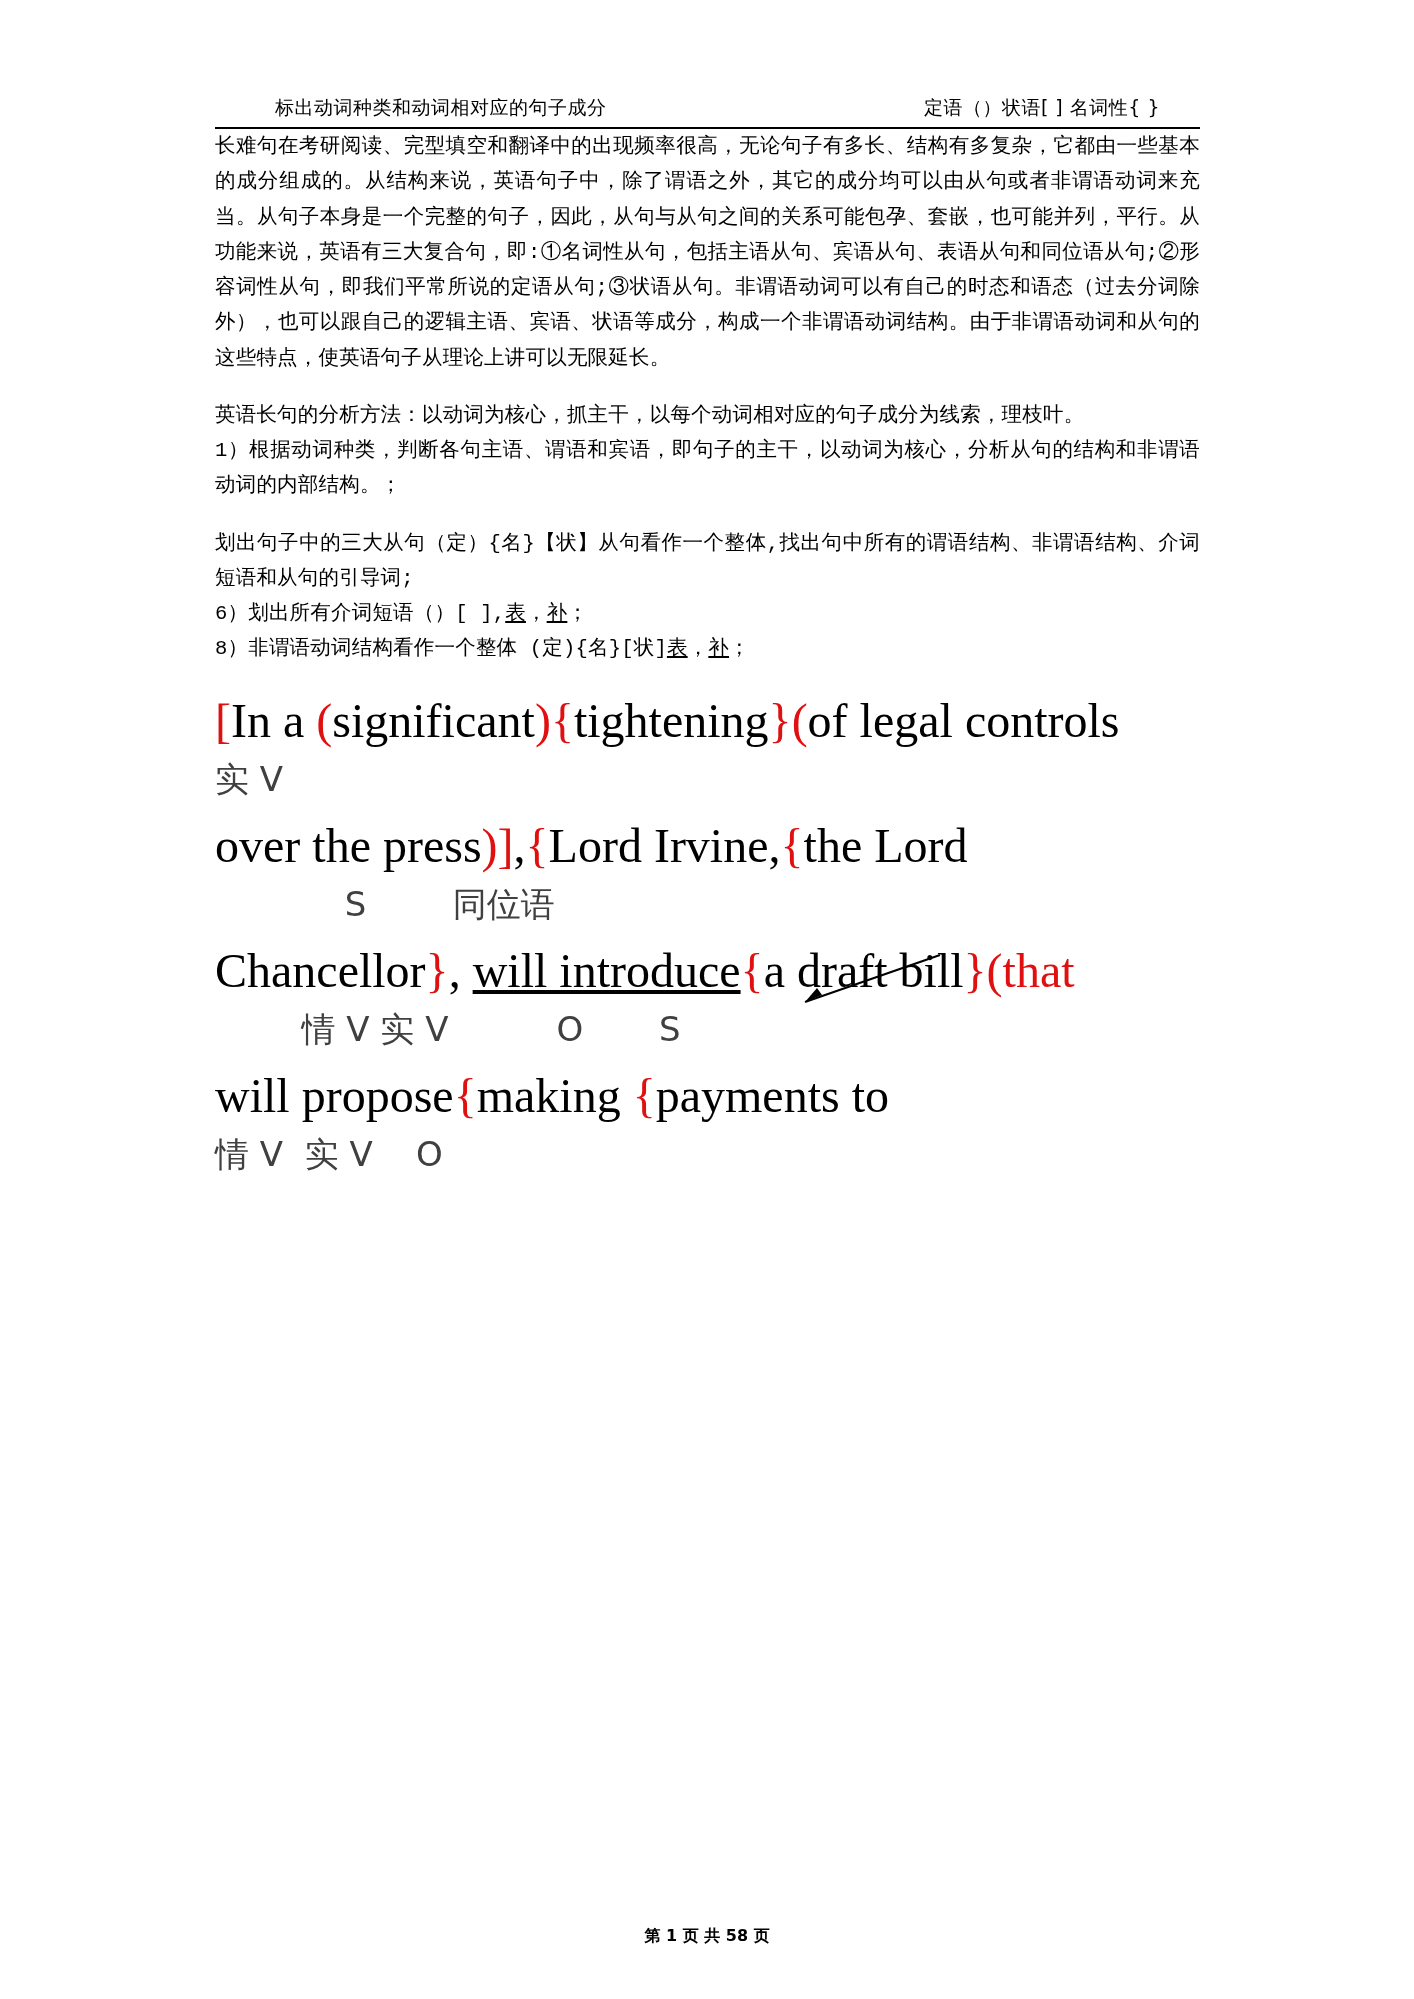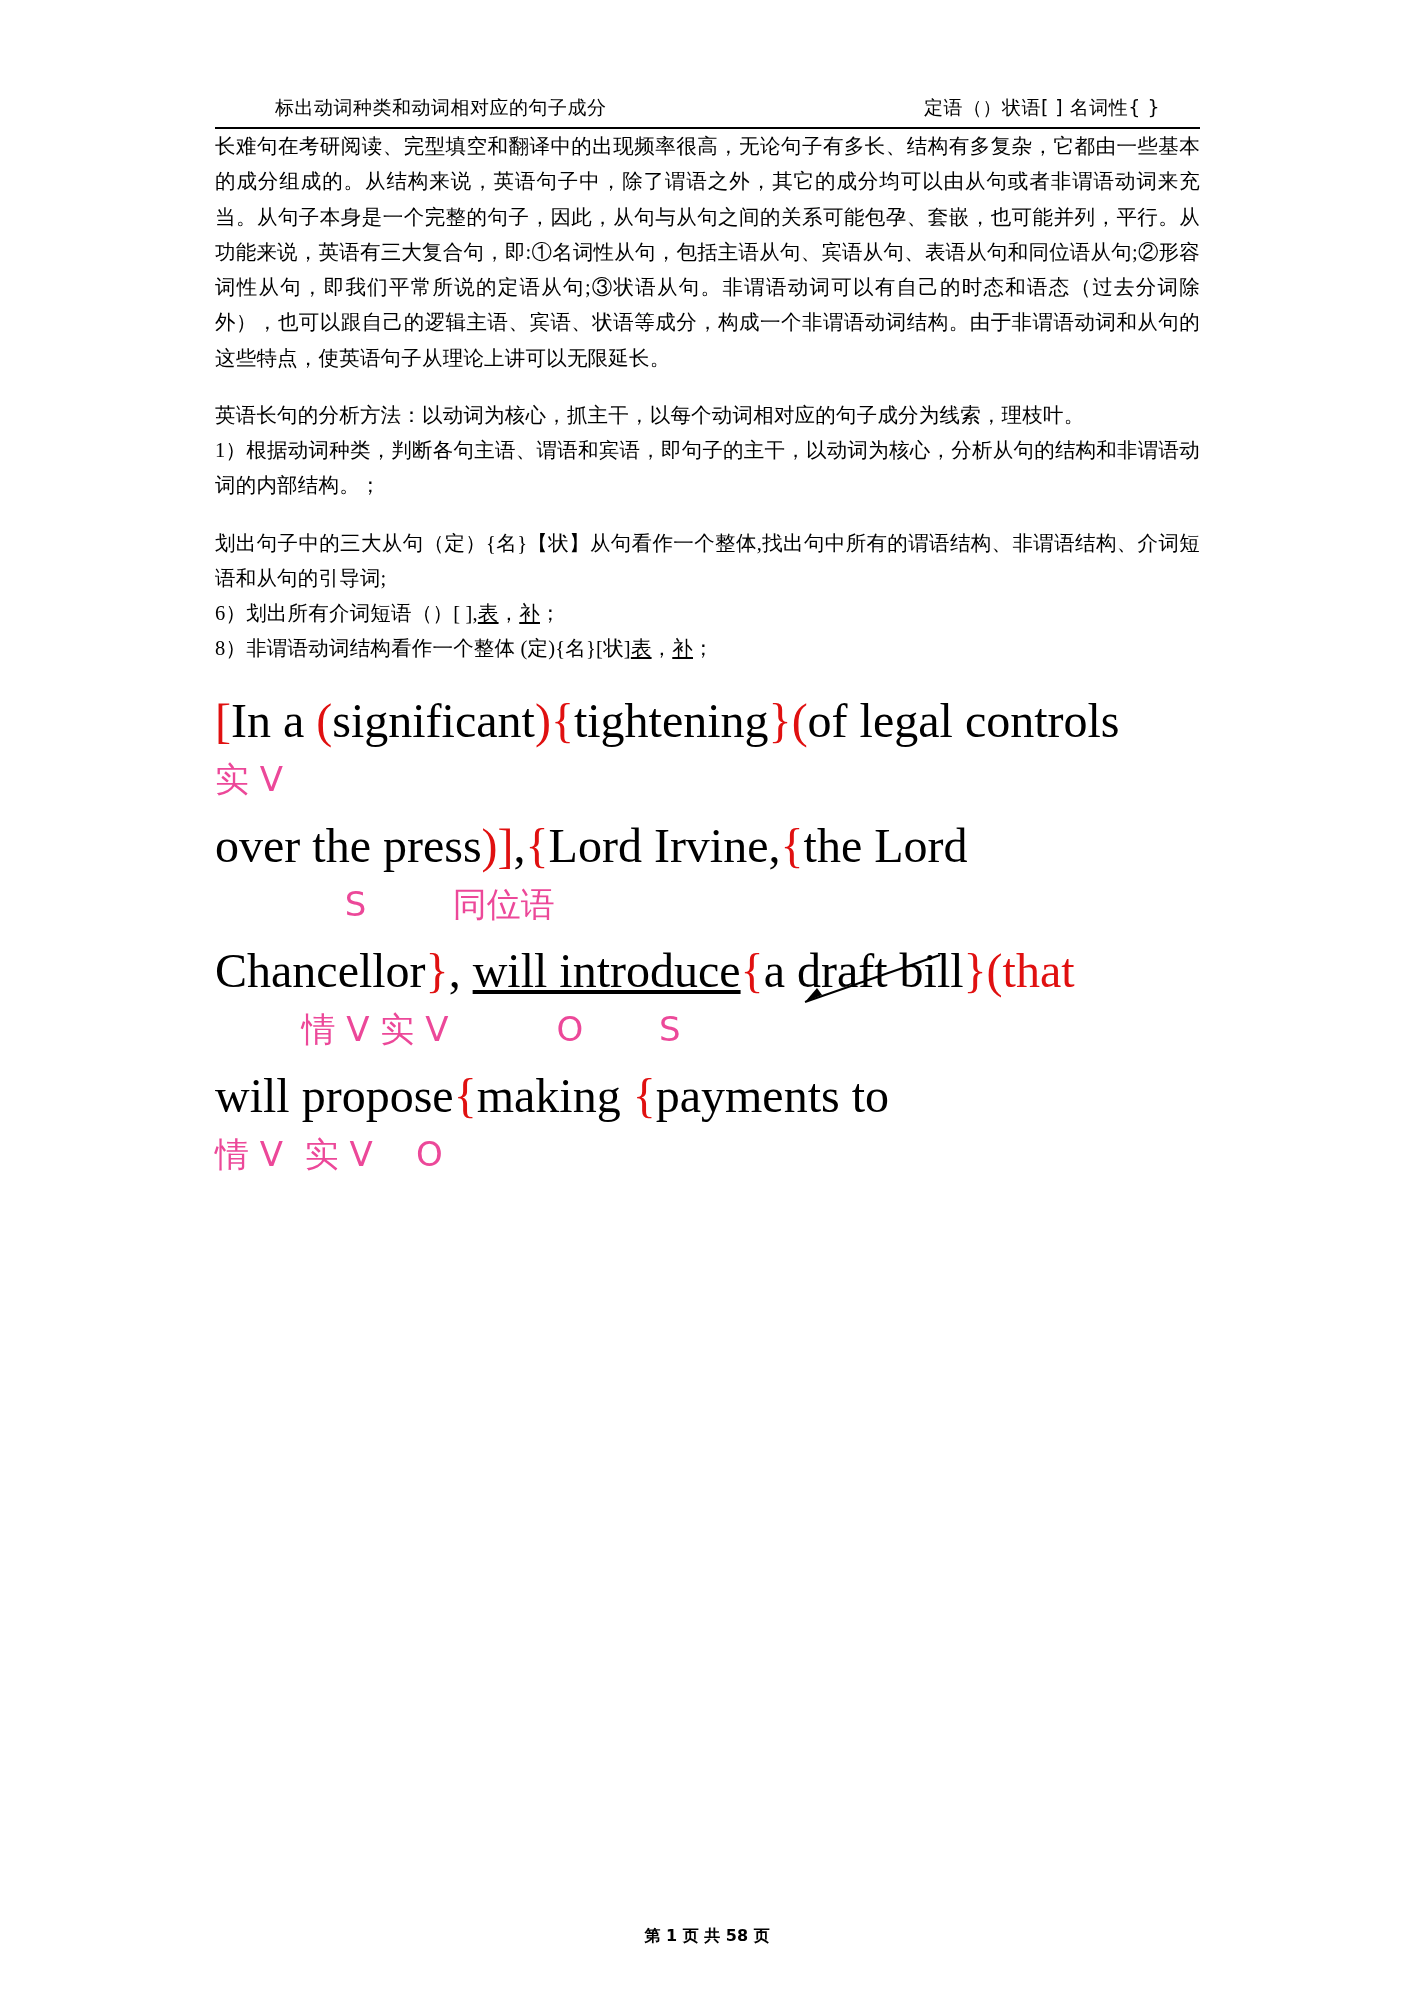--- a/index.html
+++ b/index.html
@@ -44,21 +44,21 @@
     font-family: "DejaVu Sans", "Liberation Sans", sans-serif;
     font-size: 26px;
     font-weight: bold;
     text-align: center;
     margin: 52px 0 36px 0;
     letter-spacing: 0.5px;
   }
 
   
   p.para {
-    font-family: Liberation Serif, serif;
+    font-family: Liberation Mono, monospace;
     font-size: 20.5px;
     line-height: 1.72;
     margin: 0 0 18px 0;
     text-align: justify;
     letter-spacing: 0.2px;
   }
   p.tight { margin-bottom: 0; }
   p.gap-top { margin-top: 22px; }
   .u { text-decoration: underline; }
 
@@ -70,21 +70,21 @@
   .ex-line {
     font-size: 48px;
     line-height: 1.15;
     white-space: nowrap;
     margin-top: 8px;
   }
   .ex-line .red { color: #e01010; }
   .ex-line .ul { text-decoration: underline; }
   .mark-row {
     font-size: 34px;
-    color: #ec4899;
+    color: #404040;
     height: 62px;
     line-height: 62px;
     white-space: pre;
     font-family: "DejaVu Sans", "Liberation Sans", sans-serif;
   }
 
   .arrow-wrap { position: relative; height: 0; }
   .arrow {
     position: absolute;
     left: 575px;

